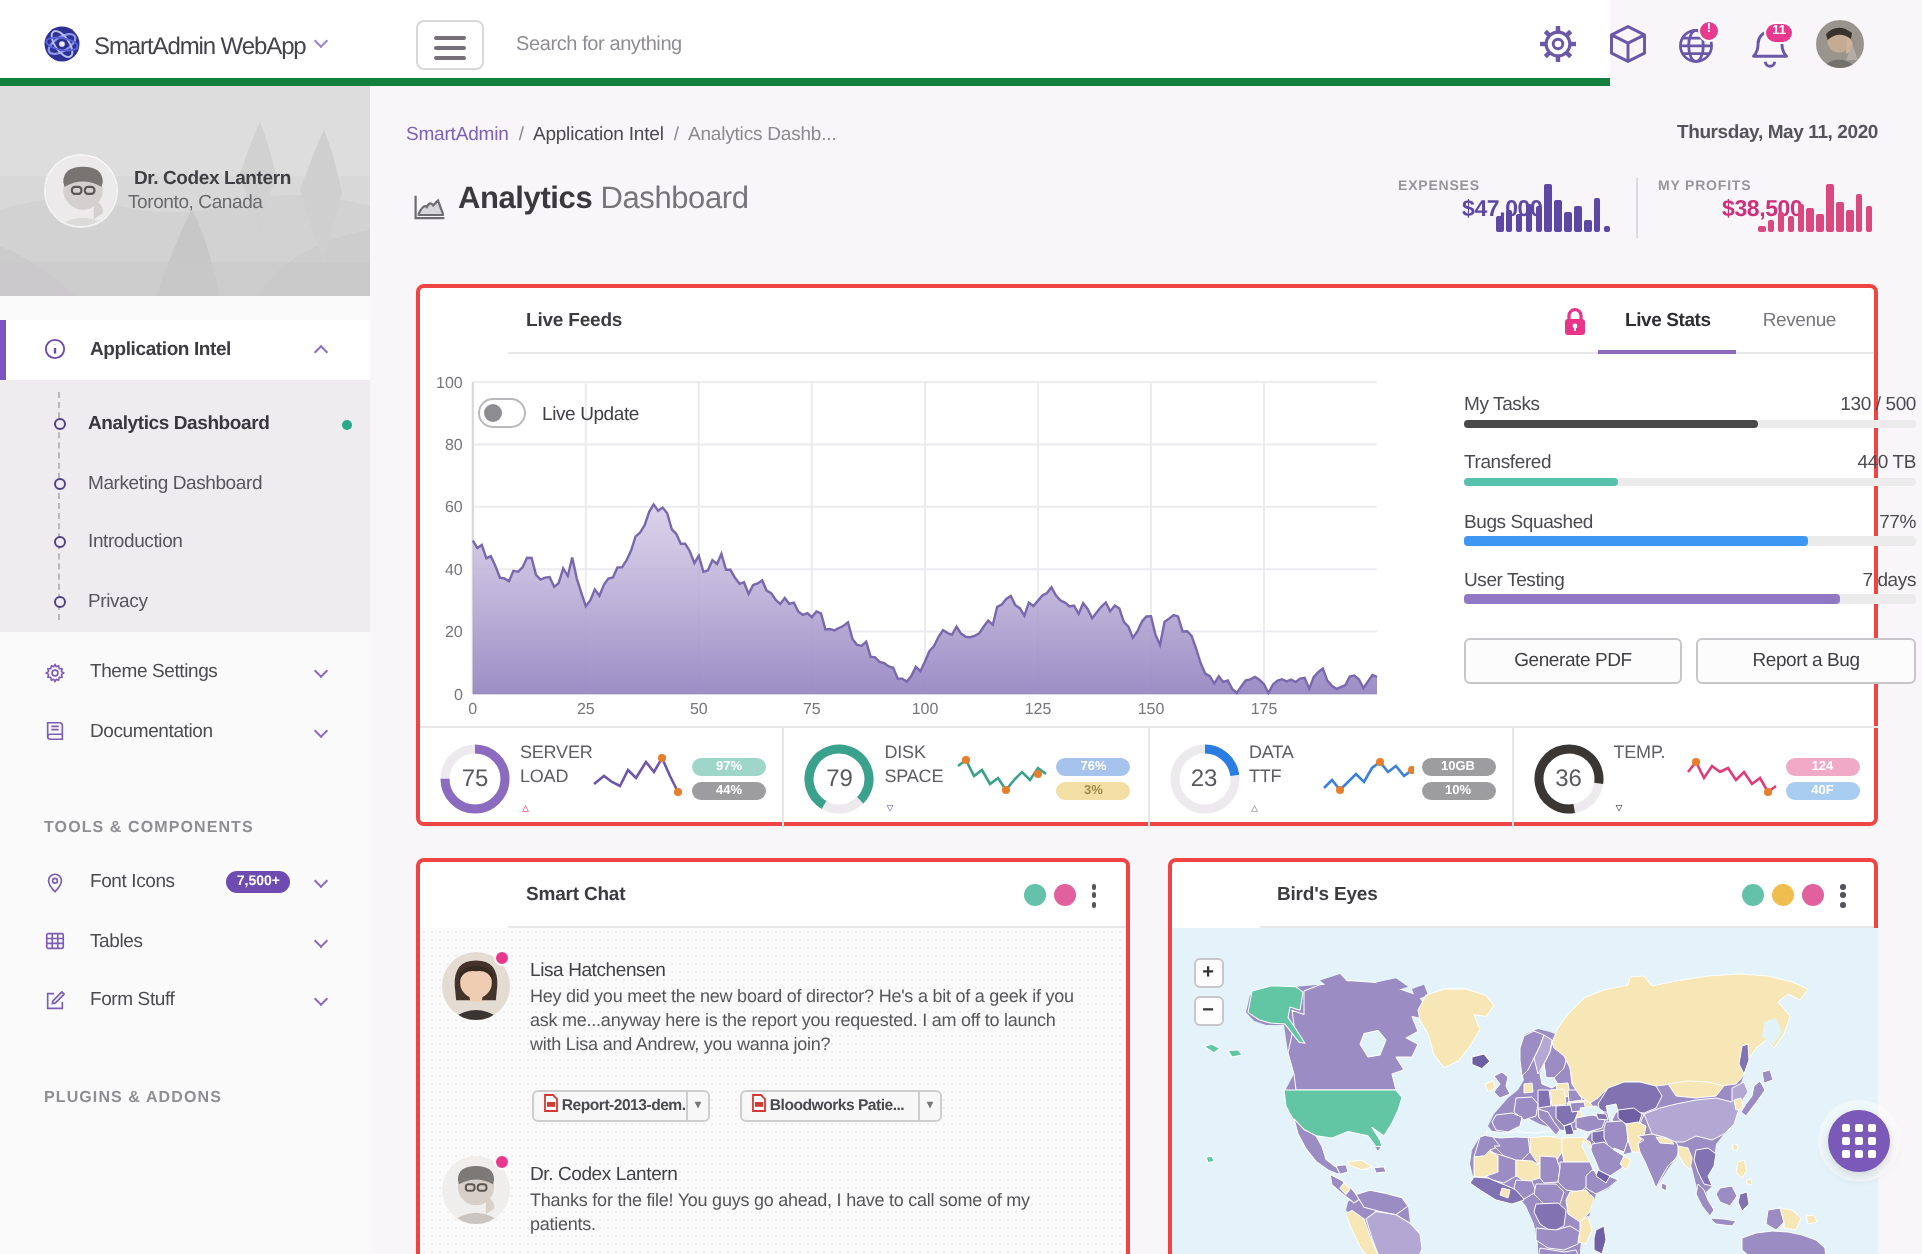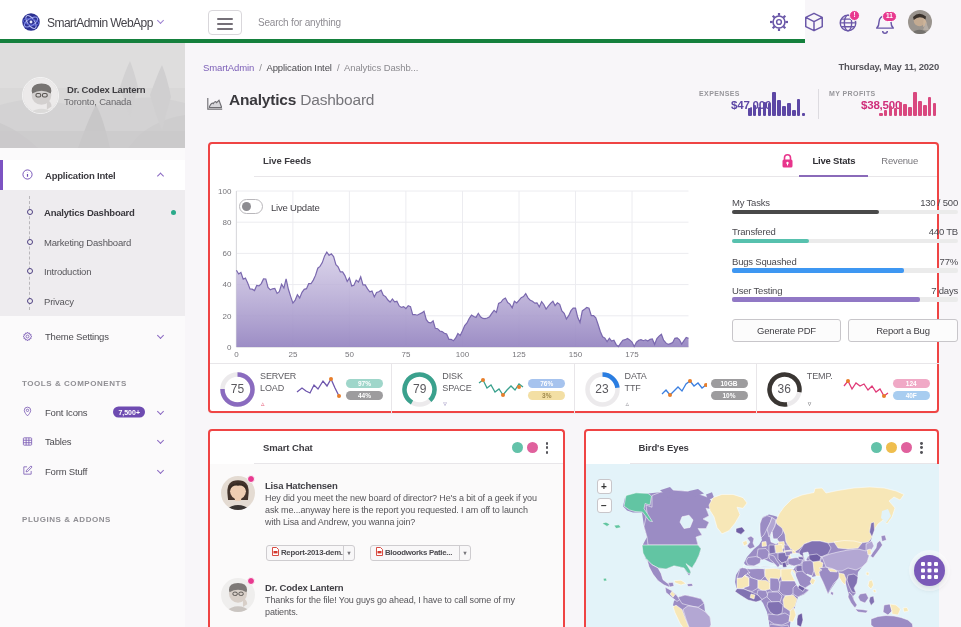--- a/index.html
+++ b/index.html
@@ -95,21 +95,21 @@
 .wbadge { height:9px; border-radius:4.5px; margin-bottom:3px; text-align:center; font-size:6.5px; font-weight:bold; line-height:9px; color:#fff; }
 
 #chat { left:23px; top:386px; width:356.5px; height:241px; border-bottom:none; border-bottom-left-radius:0; border-bottom-right-radius:0; }
 #chatbody { position:absolute; left:0; top:33px; width:100%; height:207px; background:#fbfafa; background-image:radial-gradient(#efeeee 0.7px, transparent 0.7px); background-size:4px 4px; }
 .hdots { position:absolute; top:11px; height:11px; }
 .hdot { float:left; width:11px; height:11px; border-radius:50%; margin-left:4px; }
 .kebab { position:absolute; top:11px; width:3px; }
 .kebab i { display:block; width:2.8px; height:2.8px; border-radius:50%; background:#55545a; margin-bottom:1.6px; }
 .cavatar { position:absolute; width:34px; height:34px; border-radius:50%; overflow:hidden; }
 .cbadge { position:absolute; width:8px; height:8px; border-radius:50%; background:#e8398f; border:1.5px solid #fbfafa; }
-.cname { position:absolute; font-size:9.5px; font-weight:bold; color:#414046; letter-spacing:-0.2px; }
+.cname { position:absolute; font-size:9.5px; font-weight:normal; color:#414046; letter-spacing:-0.2px; }
 .ctext { position:absolute; font-size:9px; color:#565559; line-height:12.3px; letter-spacing:-0.12px; white-space:nowrap; }
 .afile { position:absolute; height:16px; white-space:nowrap; display:flex; align-items:stretch; background:#f8f7f8; border:1px solid #cecccf; border-radius:3px; font-size:7.8px; font-weight:bold; color:#4a494e; line-height:14px; }
 .afile .acaret { border-left:1px solid #cecccf; padding:0 3.5px; color:#77767b; font-size:6px; flex:none; }
 .afile .amain { padding:0 3px 0 5px; letter-spacing:-0.25px; flex:1; overflow:hidden; }
 #map { left:398.5px; top:386px; width:355.5px; height:241px; }
 #mapbody { position:absolute; left:0; top:33px; width:353.5px; height:206px; background:#e3f3f9; overflow:hidden; }
 .zbtn { position:absolute; left:11px; width:15px; height:15px; background:#fdfdfd; border:1px solid #c8c6ca; border-radius:3px; text-align:center; line-height:13px; font-size:10px; font-weight:bold; color:#333; z-index:5; }
 #fab { position:absolute; left:914px; top:555px; width:31px; height:31px; border-radius:50%; background:#7a59b8; box-shadow:0 0 0 5px rgba(255,255,255,0.45), 0 2px 6px rgba(0,0,0,0.25); z-index:30; }
 #fab svg { position:absolute; left:7px; top:7px; }
 </style>
@@ -224,20 +224,29 @@
           <div class="sdot"></div>
           <div class="stext">Privacy</div>
         </div>
     </div>
     <div class="nrow" style="margin-top:6px">
       <svg class="nicon" viewBox="0 0 24 24" fill="none" stroke="#7c5cb5" stroke-width="1.8">
           <circle cx="12" cy="12" r="3.2"></circle>
           <path d="M12 2.5 L13.3 5.2 L16 4.2 L16.6 7.2 L19.8 7.4 L19 10.5 L21.6 12 L19 13.5 L19.8 16.6 L16.6 16.8 L16 19.8 L13.3 18.8 L12 21.5 L10.7 18.8 L8 19.8 L7.4 16.8 L4.2 16.6 L5 13.5 L2.4 12 L5 10.5 L4.2 7.4 L7.4 7.2 L8 4.2 L10.7 5.2 Z" stroke-linejoin="round"></path>
         </svg>
       <div class="ntext">Theme Settings</div>
+      <div class="ncaret"></div>
+    </div>
+    <div class="nrow">
+      <svg class="nicon" viewBox="0 0 24 24" fill="none" stroke="#7c5cb5" stroke-width="1.8">
+          <path d="M4 3 L17 3 Q20 3 20 6 L20 21 L7 21 Q4 21 4 18 Z"></path>
+          <path d="M4 18 Q4 15.5 7 15.5 L20 15.5"></path>
+          <path d="M8 7 L16 7 M8 10.5 L16 10.5"></path>
+        </svg>
+      <div class="ntext">Documentation</div>
       <div class="ncaret"></div>
     </div>
     <div class="nsection" style="margin-top:17px">TOOLS &amp; COMPONENTS</div>
     <div class="nrow">
       <svg class="nicon" viewBox="0 0 24 24" fill="none" stroke="#7c5cb5" stroke-width="1.8">
           <path d="M12 2.5 A7 7 0 0 1 19 9.5 C19 14 14 19.5 12 21.5 C10 19.5 5 14 5 9.5 A7 7 0 0 1 12 2.5 Z"></path>
           <circle cx="12" cy="9.5" r="2.6"></circle>
         </svg>
       <div class="ntext">Font Icons</div>
       <div class="npill">7,500+</div>

